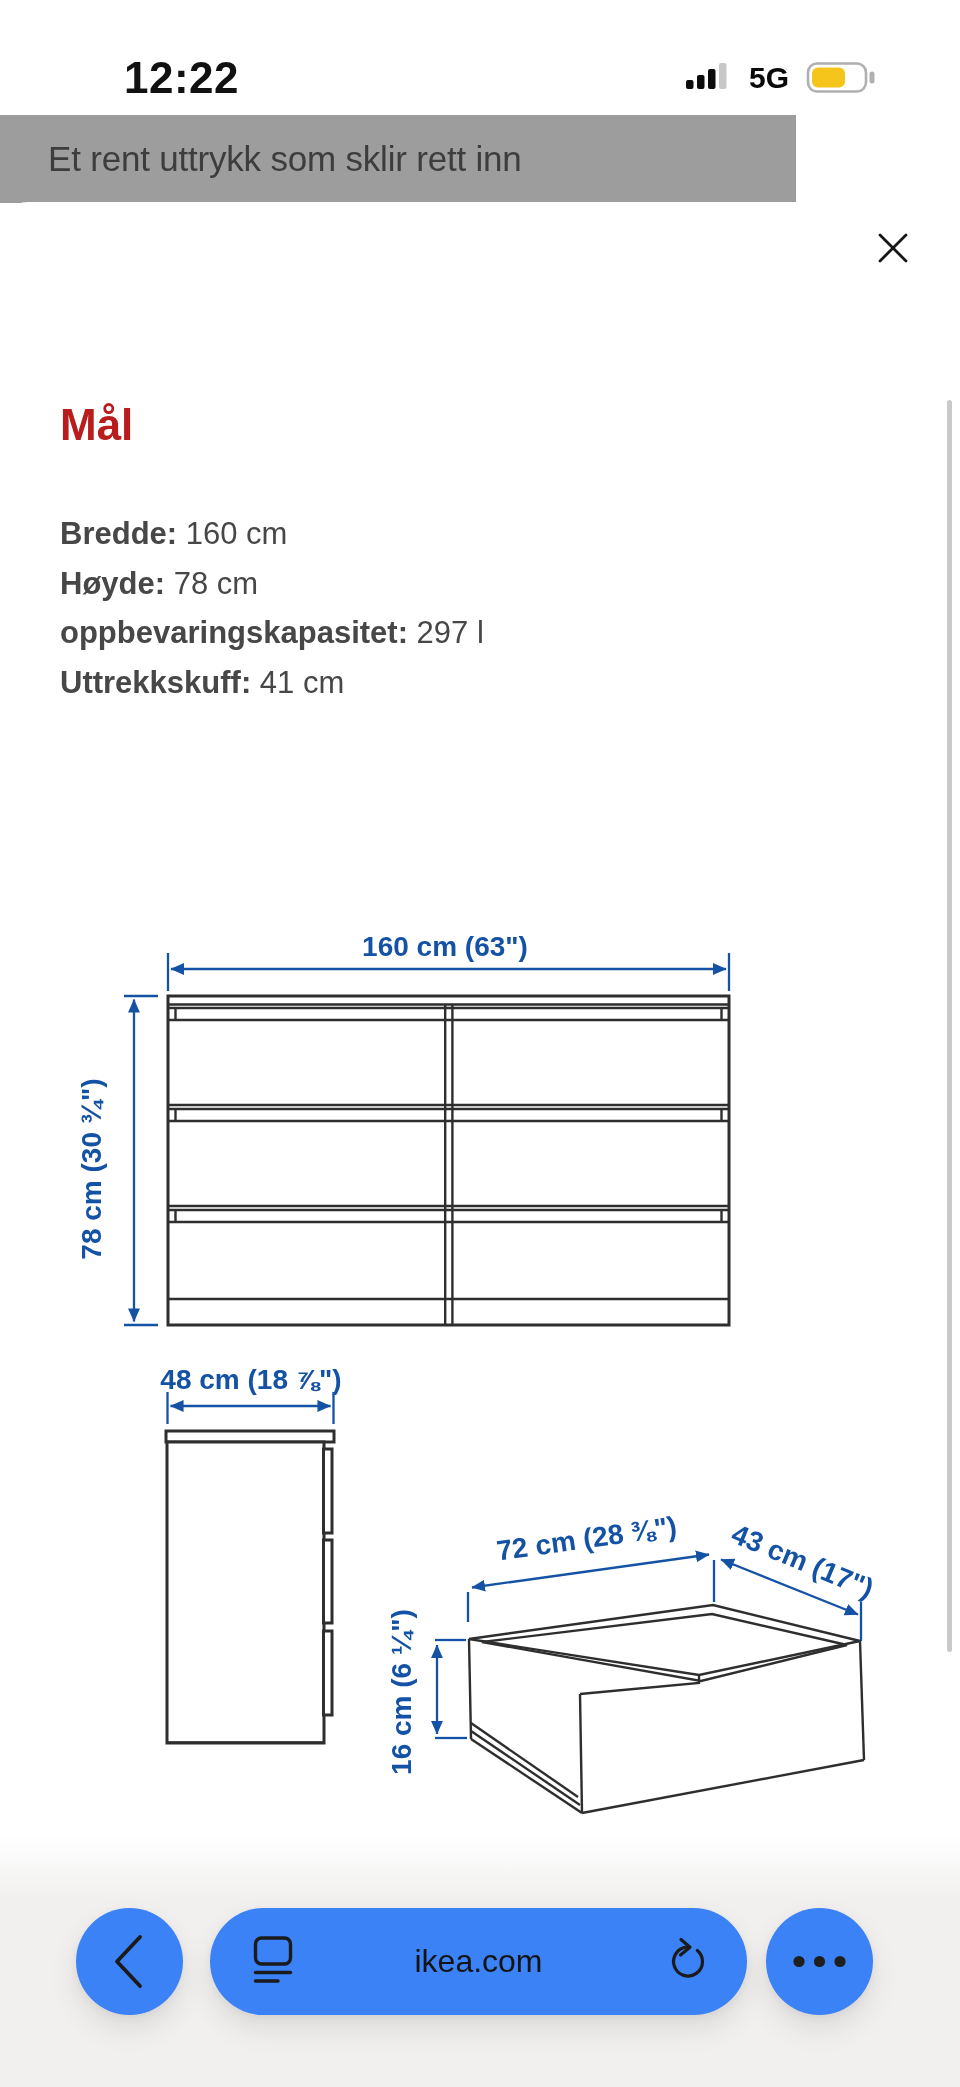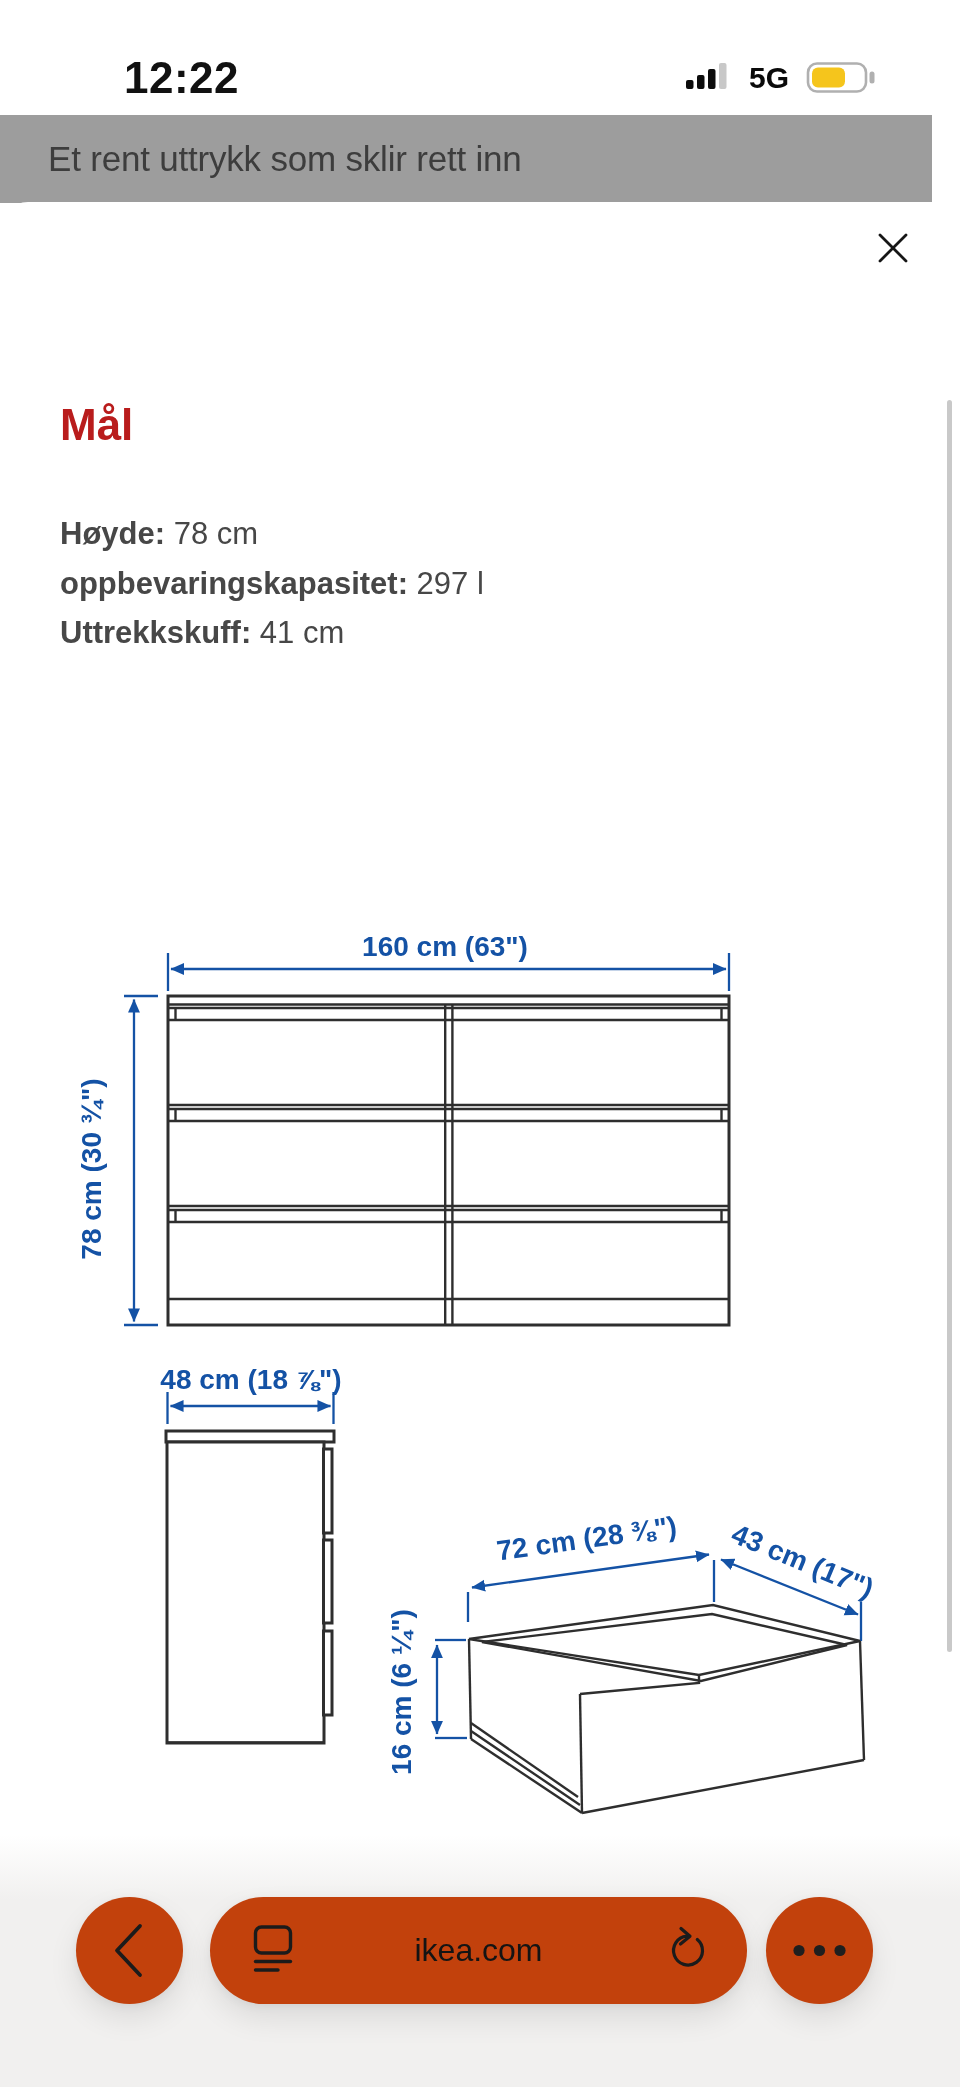--- a/index.html
+++ b/index.html
@@ -7,21 +7,21 @@
     position:relative;width:960px;height:2087px;overflow:hidden;background:#ffffff;
     font-family:"Liberation Sans", sans-serif; -webkit-font-smoothing:antialiased;
   }
   .abs{position:absolute;}
 
   
   .statusbar{left:0;top:0;width:960px;height:115px;background:#ffffff;}
   .time{left:124px;top:53px;font-size:44px;font-weight:700;color:#111;letter-spacing:.5px;}
 
   
-  .pageheader{left:0;top:115px;width:932px;height:88px;background:#9d9d9d;}
+  .pageheader{left:0;top:115px;width:796px;height:88px;background:#9d9d9d;}
   .pageheader span{position:absolute;left:48px;top:0;line-height:88px;font-size:35px;color:#3d3d3d;letter-spacing:-.2px;white-space:nowrap;}
 
   
   .sheet{left:0;top:202px;width:960px;height:1885px;background:#ffffff;border-radius:28px 28px 0 0;}
   .closebtn{left:869px;top:224px;width:48px;height:48px;cursor:pointer;}
   .modaltitle{left:60px;top:400px;font-size:44px;font-weight:700;color:#b91c1c;}
   .specs{left:60px;top:509px;width:840px;color:#474747;font-size:31px;}
   .specrow{line-height:49.5px;white-space:nowrap;}
   .speclabel{font-weight:700;}
   .scrollbar{left:947px;top:400px;width:5px;height:1252px;background:rgba(0,0,0,.21);border-radius:3px;}
@@ -29,21 +29,21 @@
   
   .diagram{left:0;top:900px;}
   .dimtxt{fill:#1452a5;font-family:"Liberation Sans",sans-serif;font-size:28px;font-weight:700;}
   .dim{stroke:#1452a5;stroke-width:2.3;fill:none;}
   .ln{stroke:#2e2e2e;stroke-width:2.4;fill:none;}
   .lnO{stroke:#2e2e2e;stroke-width:3;fill:#ffffff;}
 
   
   .toolfade{left:0;top:1835px;width:960px;height:65px;background:linear-gradient(#ffffff,#f1f0ef);}
   .toolbg{left:0;top:1900px;width:960px;height:187px;background:#f1f0ef;}
-  .pill{background:#c2410c;box-shadow:0 14px 30px rgba(0,0,0,.09), 0 3px 8px rgba(0,0,0,.05);}
+  .pill{background:#3b82f6;box-shadow:0 14px 30px rgba(0,0,0,.09), 0 3px 8px rgba(0,0,0,.05);margin-top:11px;}
   .pillL{left:76px;top:1897px;width:107px;height:107px;border-radius:54px;cursor:pointer;}
   .pillM{left:210px;top:1897px;width:537px;height:107px;border-radius:54px;}
   .pillR{left:766px;top:1897px;width:107px;height:107px;border-radius:54px;cursor:pointer;}
   .urltext{position:absolute;left:0;top:0;width:537px;line-height:107px;text-align:center;font-size:32px;color:#141414;}
 </style>
 </head>
 <body>
 
 <div class="canvas">
 
@@ -74,20 +74,21 @@
   <svg class="abs closebtn" viewBox="0 0 48 48">
     <g>
       <line x1="11" y1="11" x2="37" y2="37" stroke="#161616" stroke-width="2.8" stroke-linecap="round"></line>
       <line x1="37" y1="11" x2="11" y2="37" stroke="#161616" stroke-width="2.8" stroke-linecap="round"></line>
     </g>
   </svg>
 
   <div class="abs modaltitle">Mål</div>
 
   <div class="abs specs">
+    <div class="specrow"><span class="speclabel">Bredde:</span> <span>160 cm</span></div>
     <div class="specrow"><span class="speclabel">Høyde:</span> <span>78 cm</span></div>
     <div class="specrow"><span class="speclabel">oppbevaringskapasitet:</span> <span>297 l</span></div>
     <div class="specrow"><span class="speclabel">Uttrekkskuff:</span> <span>41 cm</span></div>
   </div>
 
   <div class="abs scrollbar"></div>
 
   <svg class="abs diagram" width="960" height="1010" viewBox="0 900 960 1010">
     <defs>
       <marker id="ah" viewBox="0 0 12 12" refX="11" refY="6" markerWidth="6.2" markerHeight="6.2" orient="auto-start-reverse" markerUnits="strokeWidth">

